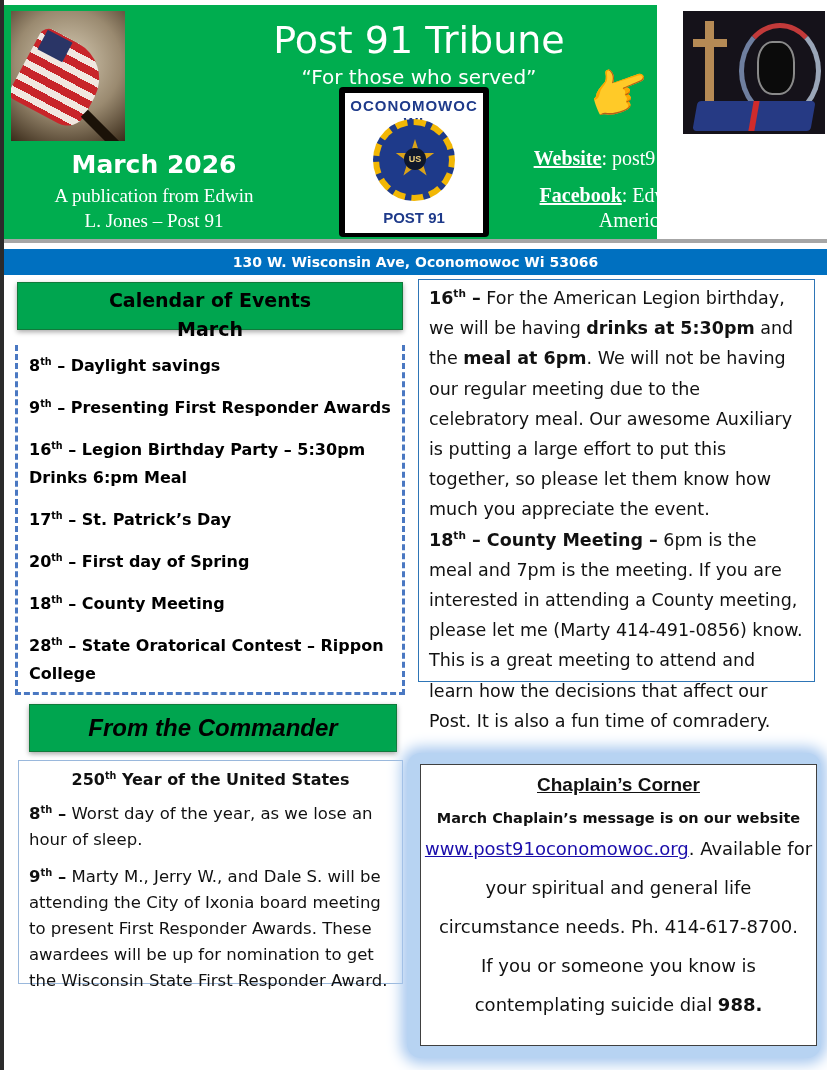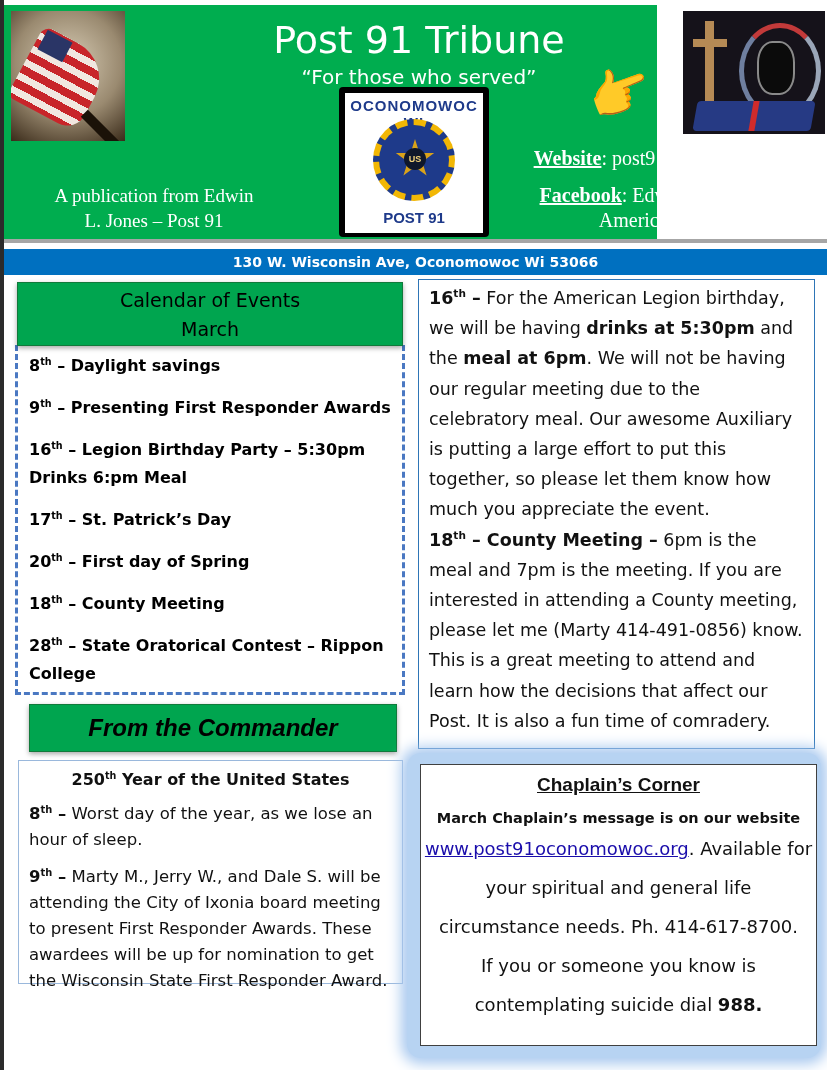--- a/index.html
+++ b/index.html
@@ -31,27 +31,27 @@
   .logo-top { position:absolute; left:0; top:4px; width:138px; text-align:center; color:#1e3a8a; font-weight:bold; font-size:15px; letter-spacing:1px; }
   .logo-bottom { position:absolute; left:0; top:116px; width:138px; text-align:center; color:#1e3a8a; font-weight:bold; font-size:15px; }
   .pointer { position:absolute; left:583px; top:57px; font-size:52px; line-height:60px; transform:rotate(-20deg); }
   .issue-date { position:absolute; left:40px; top:145px; width:220px; text-align:center; color:#fff; font-weight:bold; font-size:25px; line-height:30px; font-family:"DejaVu Sans", sans-serif; }
   .publication { position:absolute; left:30px; top:178px; width:240px; text-align:center; color:#fff; font-family:"Liberation Serif", serif; font-size:19px; line-height:25px; }
   .web-line { position:absolute; left:505px; top:140px; width:320px; text-align:center; color:#fff; font-family:"Liberation Serif", serif; font-size:20px; line-height:26px; }
   .fb-line { position:absolute; left:505px; top:178px; width:320px; text-align:center; color:#fff; font-family:"Liberation Serif", serif; font-size:20px; line-height:25px; }
   .lbl { font-weight:bold; text-decoration:underline; }
   .address-bar { position:absolute; left:4px; top:249px; width:823px; height:26px; background:#0070c0; color:#fff; text-align:center; font-size:14px; line-height:26px; font-weight:bold; font-family:"DejaVu Sans", sans-serif; }
   .green-box { position:absolute; background:#00a54f; border:1px solid #117a3b; box-shadow:0 2px 5px rgba(0,0,0,0.35); text-align:center; color:#000; }
-  .cal-head { left:17px; top:282px; width:386px; height:64px; font-weight:normal; font-size:19px; line-height:29px; padding-top:3px; box-sizing:border-box; font-family:"DejaVu Sans", sans-serif; }
+  .cal-head { left:17px; top:282px; width:386px; height:48px; font-weight:bold; font-size:19px; line-height:29px; padding-top:3px; box-sizing:border-box; font-family:"DejaVu Sans", sans-serif; }
   .cmd-head { left:29px; top:704px; width:366px; height:46px; font-style:italic; font-weight:bold; font-size:24px; line-height:46px; font-family:"Liberation Sans", sans-serif; }
   .cal-box { position:absolute; left:15px; top:345px; width:390px; height:350px; border:3px dashed #4a78c2; border-top:none; box-sizing:border-box; }
   .cal-list { position:absolute; left:29px; top:352px; width:380px; font-weight:bold; font-size:16px; color:#000; font-family:"DejaVu Sans", sans-serif; }
   .cal-item { line-height:28px; margin-bottom:14px; }
   sup { font-size:0.6em; vertical-align:super; line-height:0; }
-  .right-box { position:absolute; left:418px; top:279px; width:397px; height:470px; border:1px solid #2e75b6; box-sizing:border-box; padding:3px 10px 0 10px; font-size:17.5px; line-height:30.2px; color:#111; font-family:"DejaVu Sans", sans-serif; }
+  .right-box { position:absolute; left:418px; top:279px; width:397px; height:403px; border:1px solid #2e75b6; box-sizing:border-box; padding:3px 10px 0 10px; font-size:17.5px; line-height:30.2px; color:#111; font-family:"DejaVu Sans", sans-serif; }
   .right-box p { margin:0; }
   .cmd-box { position:absolute; left:18px; top:760px; width:385px; height:224px; border:1px solid #9ab8dc; box-sizing:border-box; padding:6px 10px 0 10px; font-size:16.5px; line-height:26px; color:#111; font-family:"DejaVu Sans", sans-serif; }
   .cmd-box p { margin:0 0 11px 0; }
   .cmd-title { text-align:center; font-weight:bold; font-size:16px; margin-bottom:8px !important; }
   .chap-glow { position:absolute; left:407px; top:753px; width:414px; height:305px; border-radius:14px; background:#b7d3f2; box-shadow:0 0 14px 6px #a9c9ef; }
   .chap-box { position:absolute; left:420px; top:764px; width:397px; height:282px; background:#fff; border:1px solid #404040; box-sizing:border-box; text-align:center; color:#111; font-family:"DejaVu Sans", sans-serif; }
   .chap-title { margin-top:7px; font-weight:bold; font-size:19px; text-decoration:underline; line-height:26px; font-family:"Liberation Sans", sans-serif; }
   .chap-lead { margin-top:9px; font-weight:bold; font-size:14.5px; line-height:22px; }
   .chap-line { font-size:18px; line-height:39px; }
   .chap-link { color:#1a0dab; text-decoration:underline; }
@@ -65,20 +65,21 @@
 <div class="header">
   <div class="photo flag-photo">
     <div class="flag"></div>
     <div class="canton"></div>
     <div class="pole"></div>
   </div>
 
   <div class="title">Post 91 Tribune</div>
   <div class="tagline">“For those who served”</div>
 
+  <div class="issue-date">March 2026</div>
   <div class="publication">
     <div>A publication from Edwin</div>
     <div>L. Jones – Post 91</div>
   </div>
 
   <div class="pointer">👉</div>
 
   <div class="photo pow-photo">
     <div class="cross-v"></div>
     <div class="cross-h"></div>

